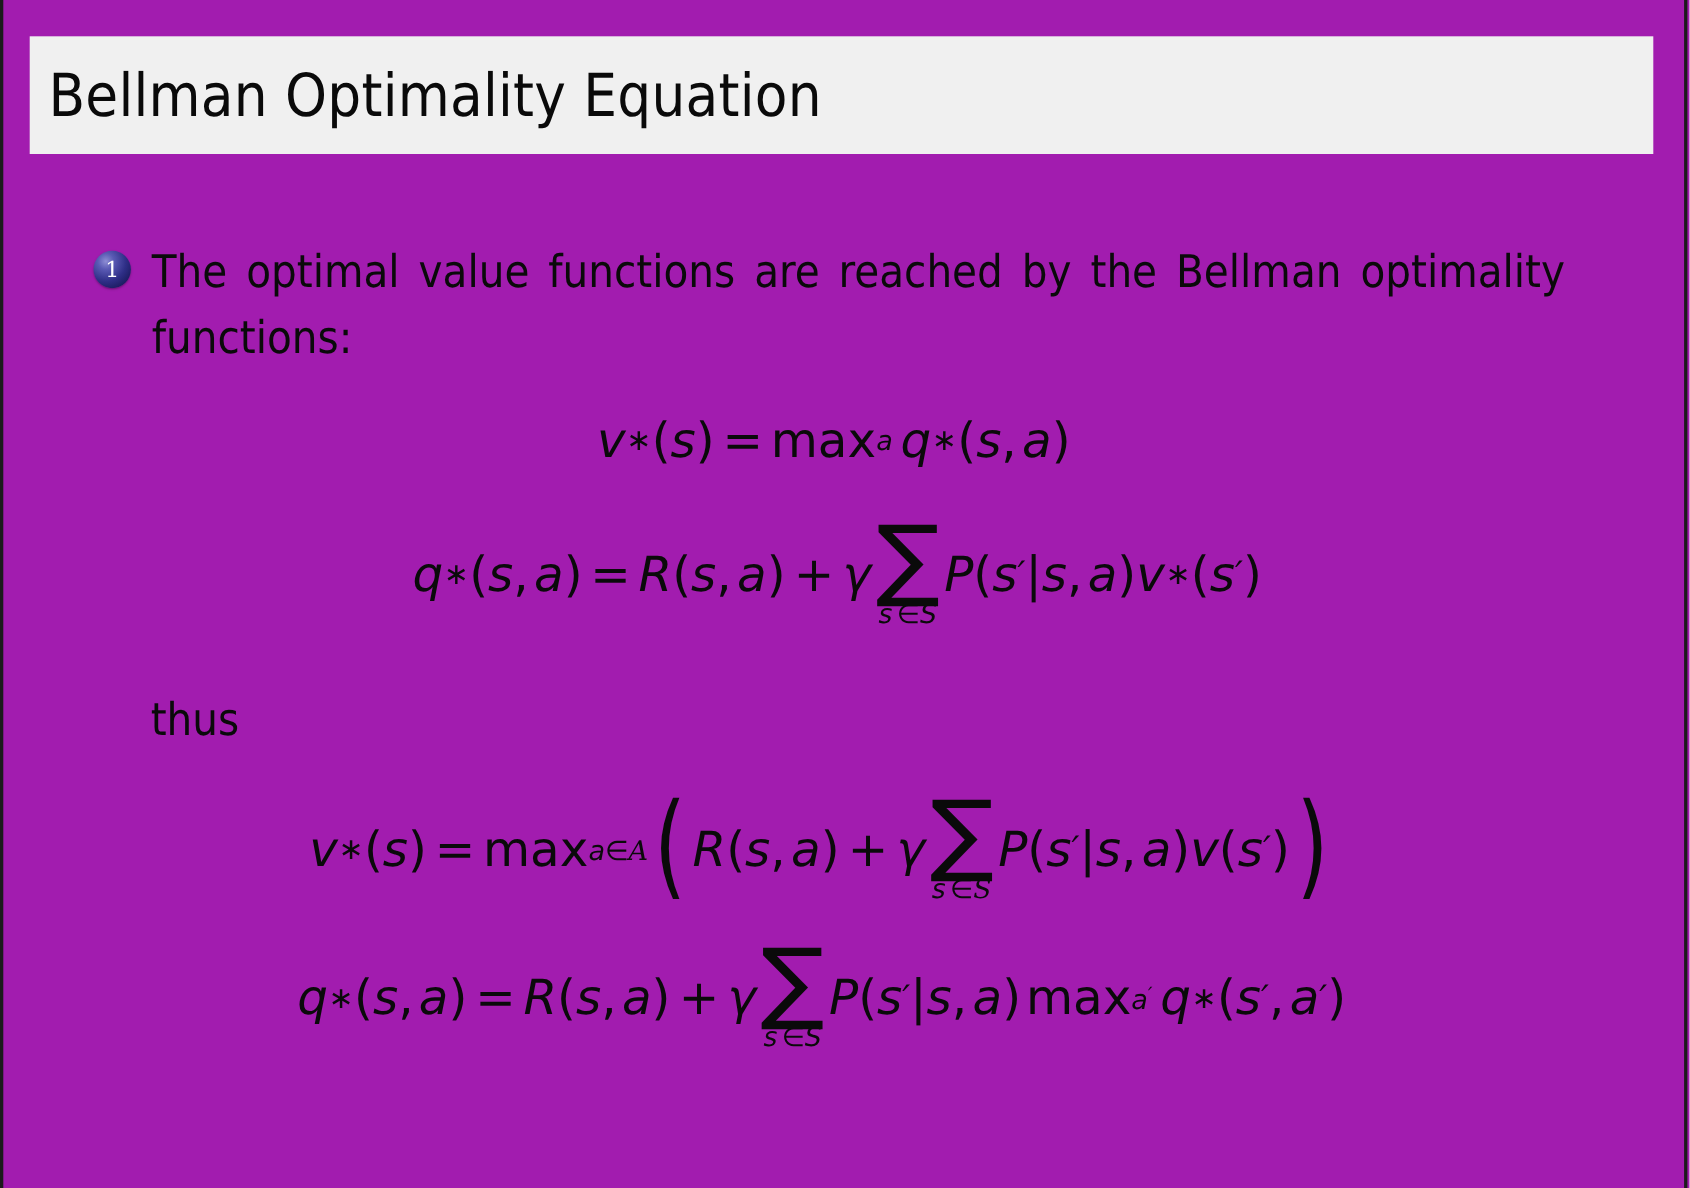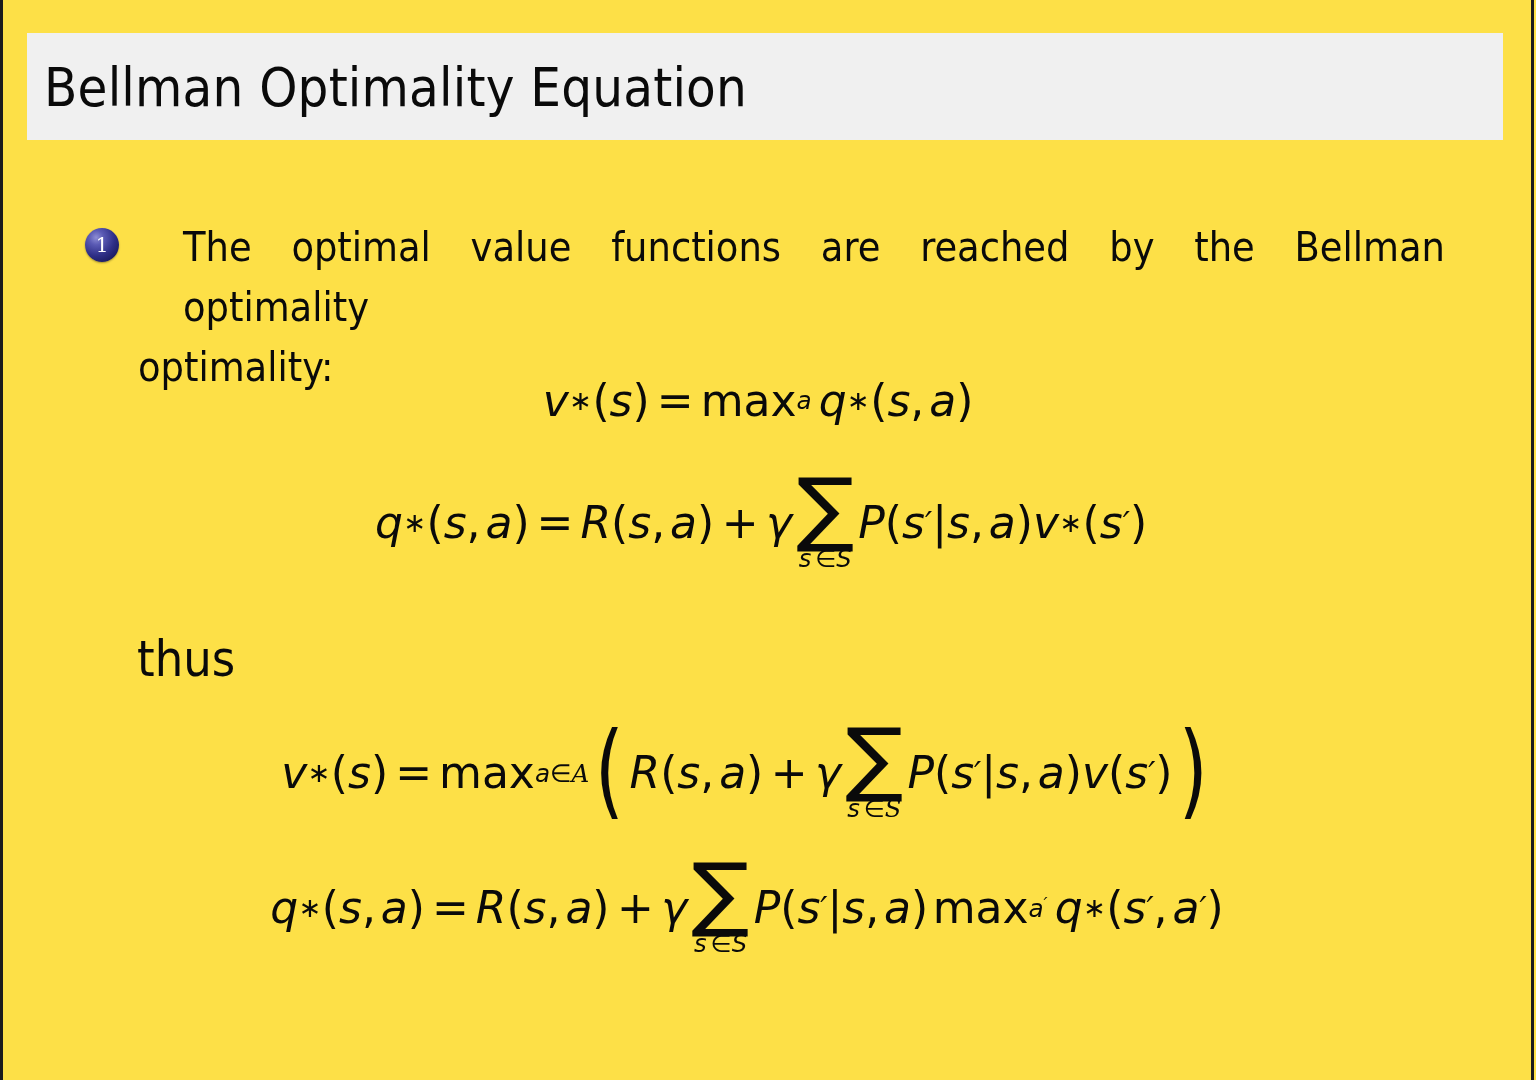--- a/index.html
+++ b/index.html
@@ -13,21 +13,21 @@
     font-family: "DejaVu Sans", "Liberation Sans", sans-serif;
     overflow: hidden;
     position: relative;
   }
 
   
   #slide {
     position: absolute;
     left: 0; top: 0;
     width: 1536px; height: 1080px;
-    background: #fde047;
+    background: #a21caf;
     box-sizing: border-box;
   }
   .frame-rule {
     position: absolute;
     top: 0;
     width: 3px;
     height: 1080px;
     background: #1b1b1b;
   }
   .frame-rule.left  { left: 0px; }
@@ -109,30 +109,30 @@
     font-size: 41px;
     line-height: 1.46;
     color: #0a0a0a;
     text-align: justify;
     max-width: 1330px;
   }
   .enum-text .l1 { display: block; }
   .enum-text .l2 { display: block; }
 
   
-  .enum-text .l1 { word-spacing: 5.5px; margin-left: 45px; }
+  .enum-text .l1 { word-spacing: 5.5px; }
 
   
   #thus {
     position: absolute;
     left: 110px;
     top: 450px;
     font-family: "DejaVu Sans Condensed", "Liberation Sans Narrow", "Liberation Sans", sans-serif;
     font-stretch: condensed;
-    font-size: 50px;
+    font-size: 41px;
     color: #0a0a0a;
   }
 
   
   .math {
     font-family: "DejaVu Sans", "Liberation Sans", sans-serif;
     color: #0a0a0a;
     display: flex;
     align-items: center;
     justify-content: center;
@@ -254,21 +254,21 @@
   </div>
 
   <div id="body">
 
     <div class="enum-item">
       <div class="enum-ball">
         <span class="num">1</span>
       </div>
       <div class="enum-text">
         <span class="l1">The optimal value functions are reached by the Bellman optimality</span>
-        <span class="l2">optimality:</span>
+        <span class="l2">functions:</span>
       </div>
     </div>
 
     <div class="eqrow" id="eq1">
       <div class="eq-inner math">
         <span class="mi">v</span>
           <span class="star">∗</span>
           <span class="mi-up">(</span>
           <span class="mi">s</span>
           <span class="mi-up">)</span>

